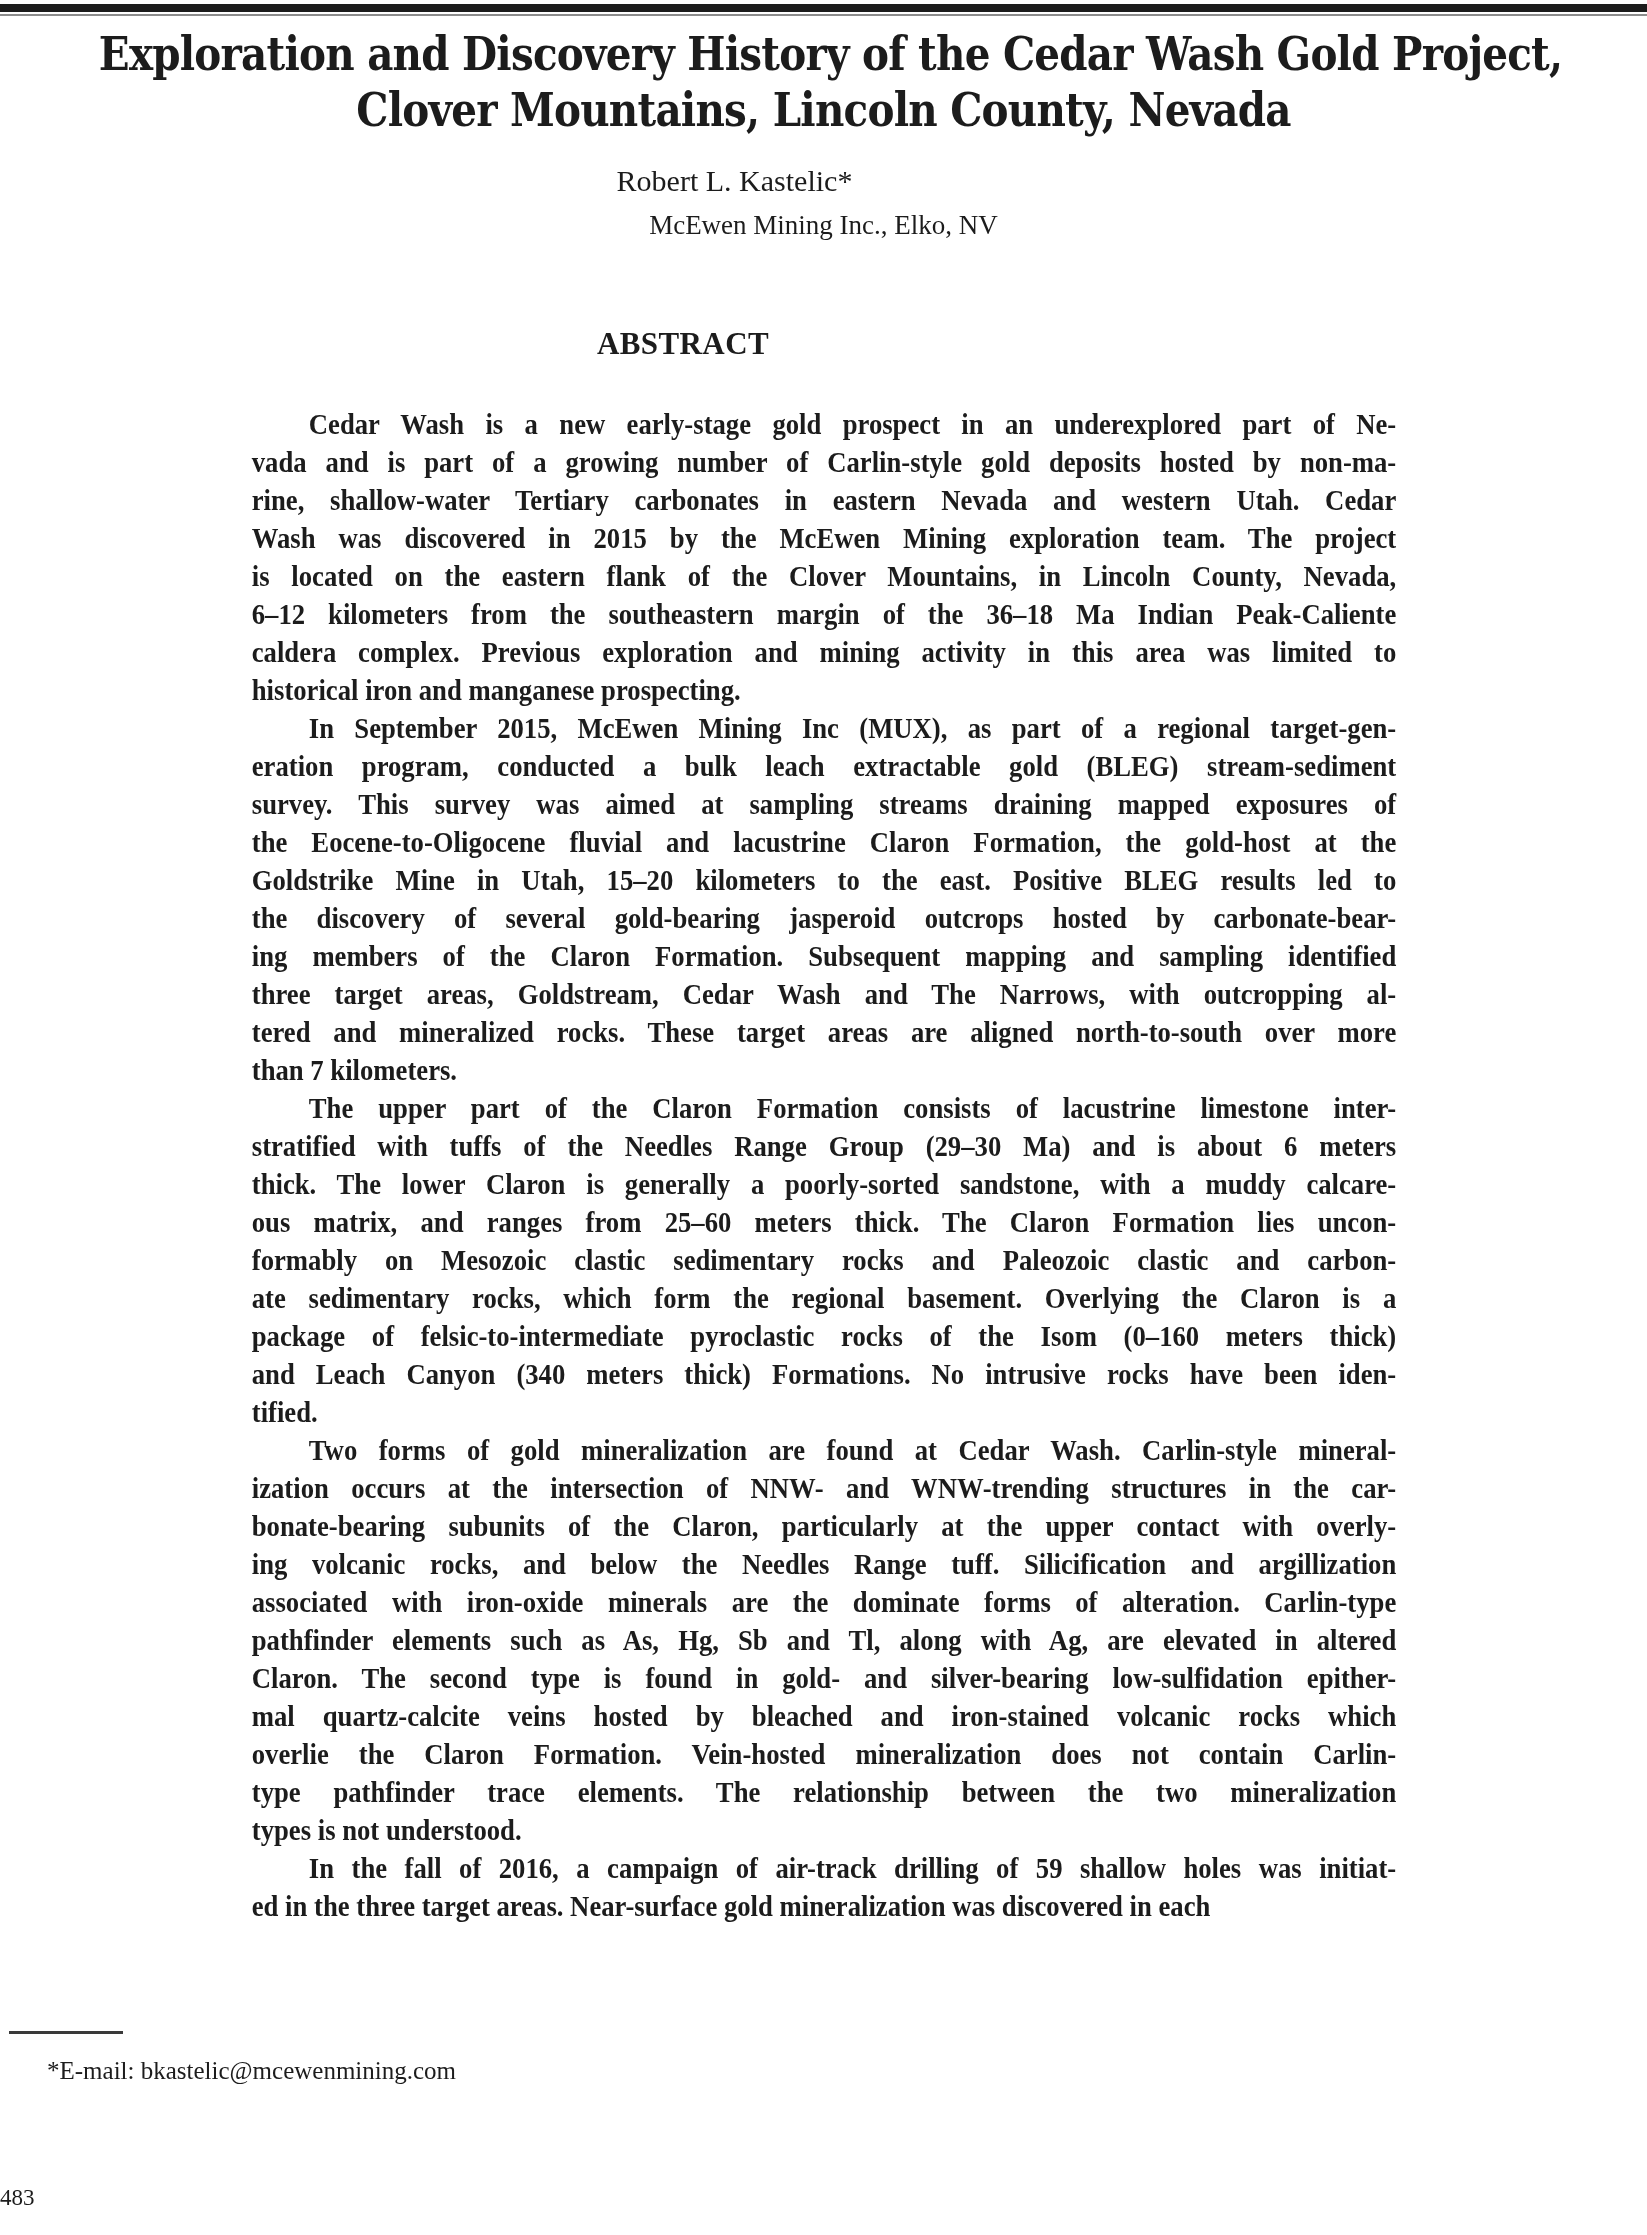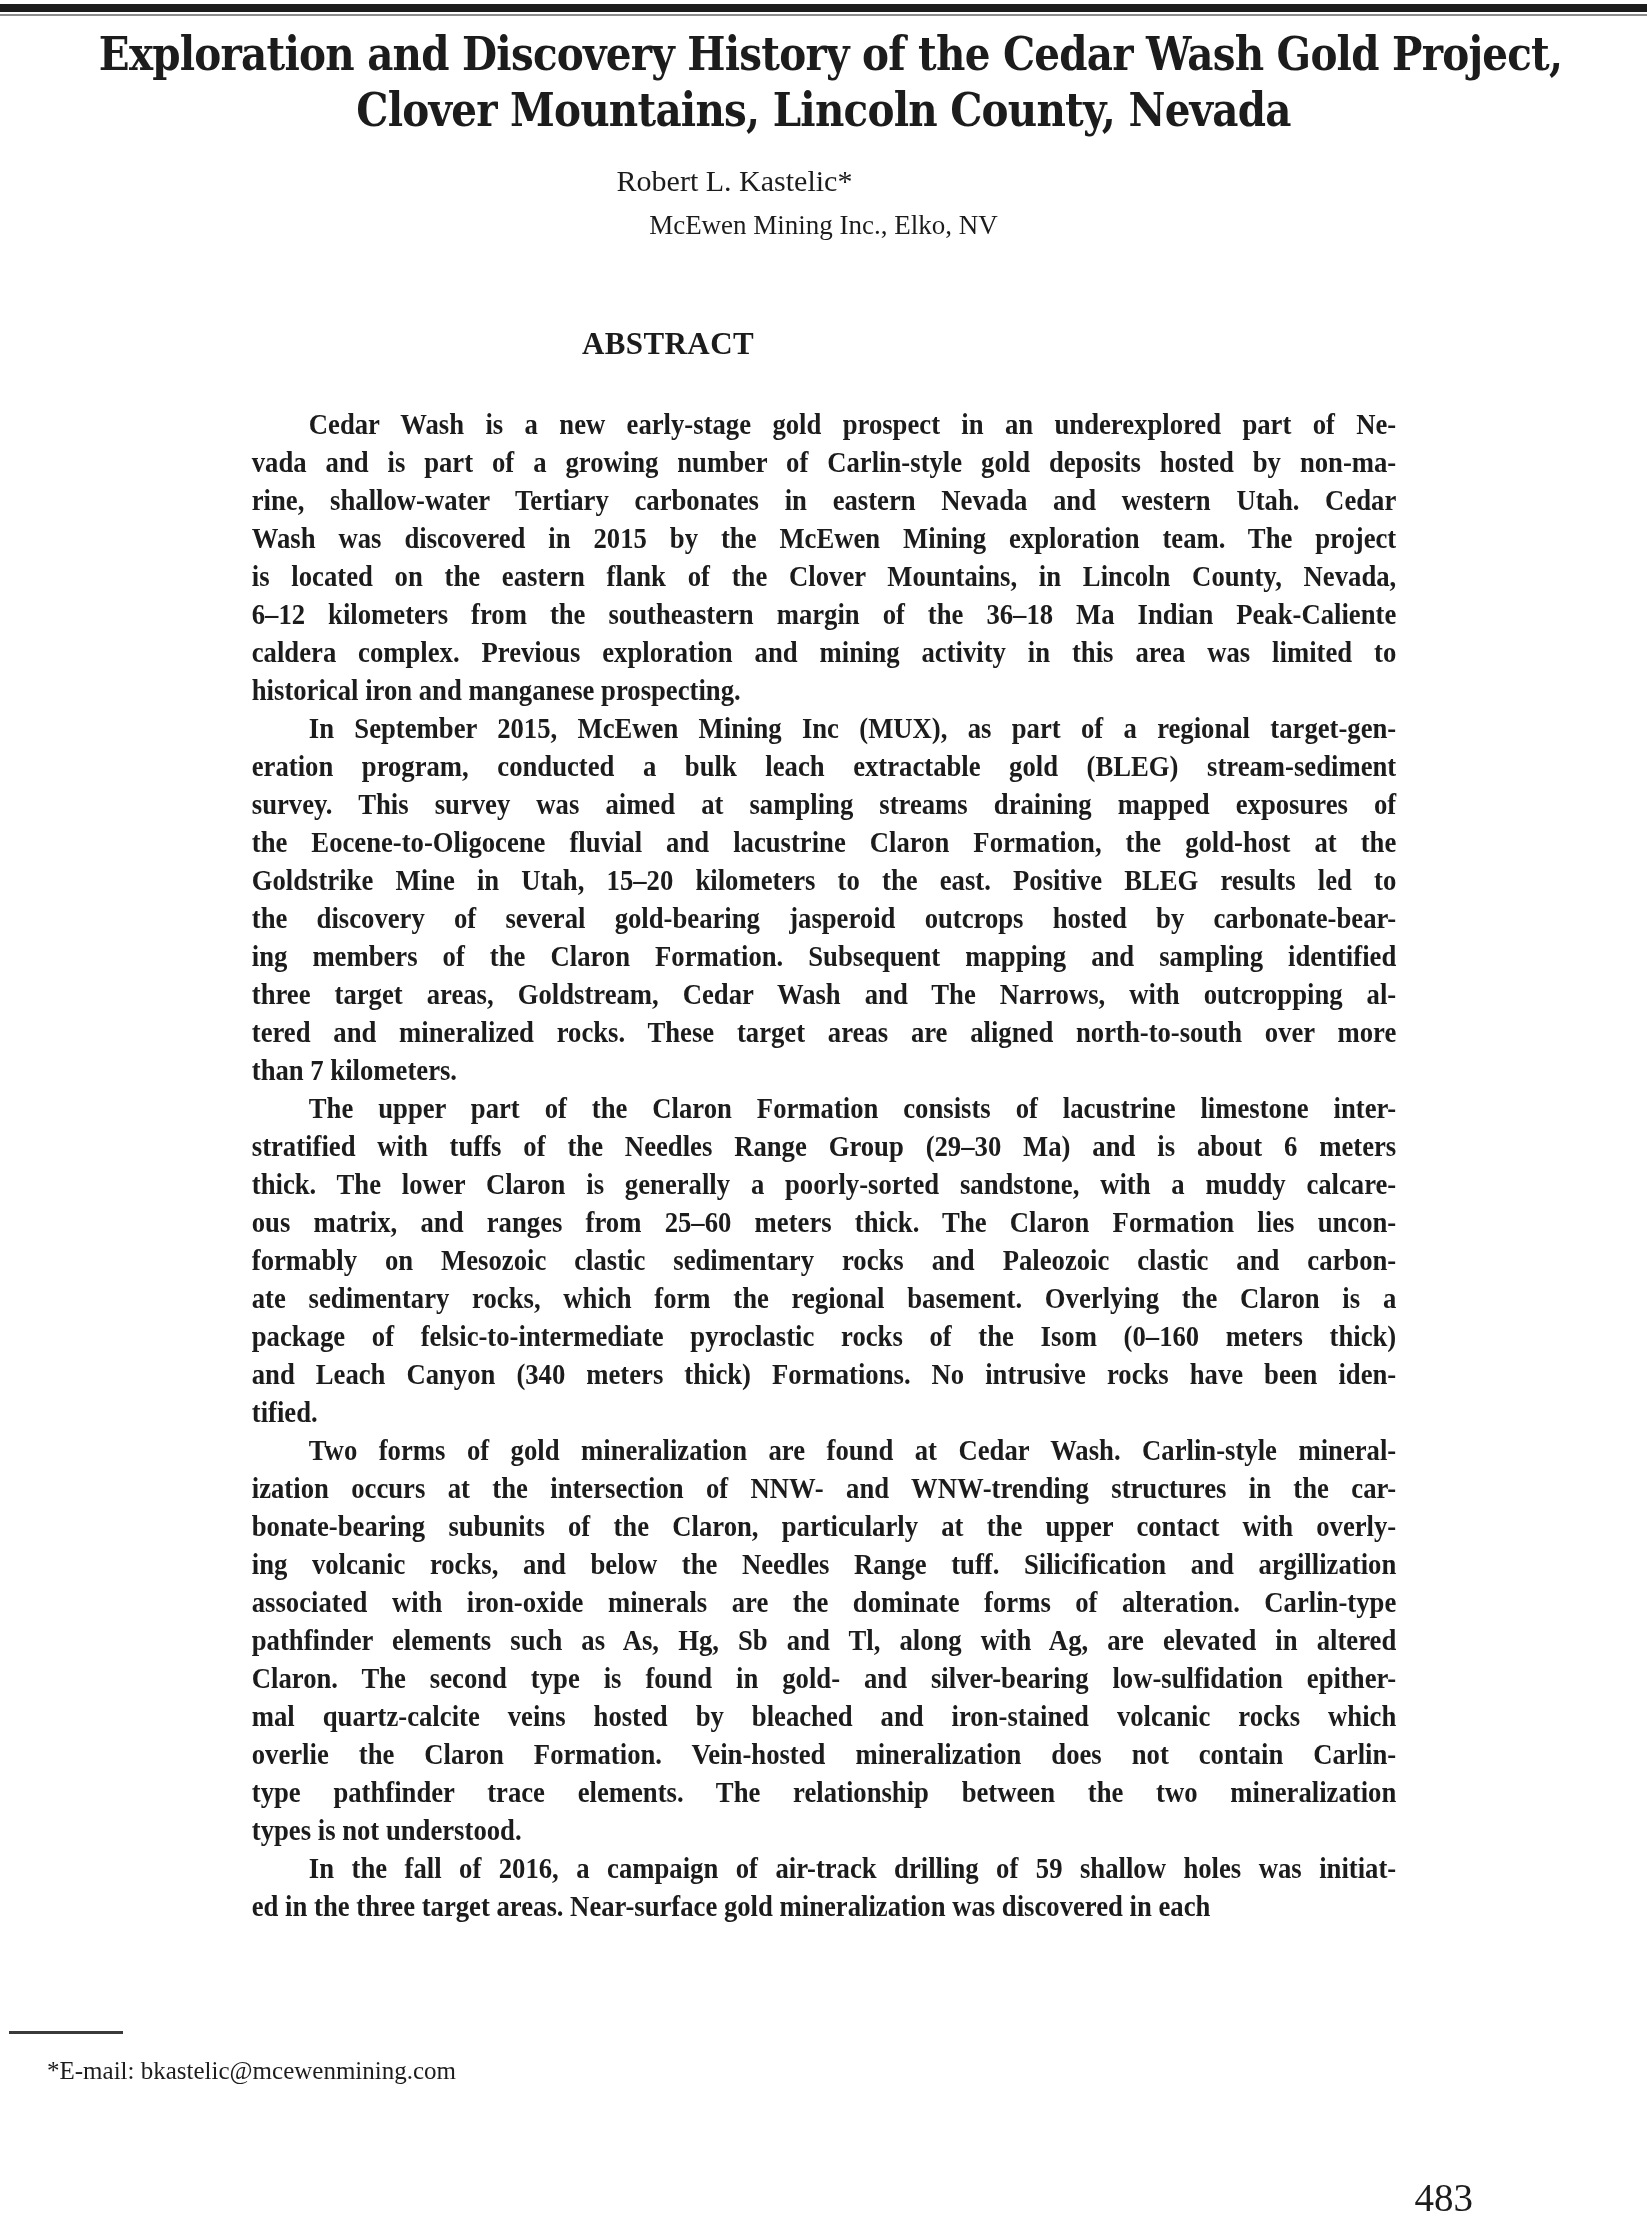--- a/index.html
+++ b/index.html
@@ -44,21 +44,21 @@
     line-height: 37px;
   }
   .affiliation-line {
     position: absolute; top: 208px; left: 0;
     width: 1647px;
     text-align: center;
     font-size: 27px;
     line-height: 35px;
   }
   .abstract-heading {
-    position: absolute; top: 325px; left: 1px;
+    position: absolute; top: 325px; left: 16px;
     width: 1334px;
     margin: 0;
     text-align: center;
     font-weight: bold;
     font-size: 31px;
     line-height: 37px;
     letter-spacing: 0.4px;
   }
   .abstract-body {
     position: absolute; top: 405px; left: 202px;
@@ -81,22 +81,22 @@
     background: #3a3a3a;
   }
   .footnote-text {
     position: absolute; top: 2054px; left: 47px;
     font-size: 25px;
     line-height: 33px;
   }
   .page-number {
     position: absolute; top: 2180px; left: 0;
     width: 1473px;
-    text-align: right;
-    font-size: 39px;
+    text-align: left;
+    font-size: 23px;
     line-height: 35px;
   }
 </style>
 </head>
 <body>
 
 <div class="top-rule-black"></div>
 <div class="top-rule-gray"></div>
 
 <h1 class="paper-title">

